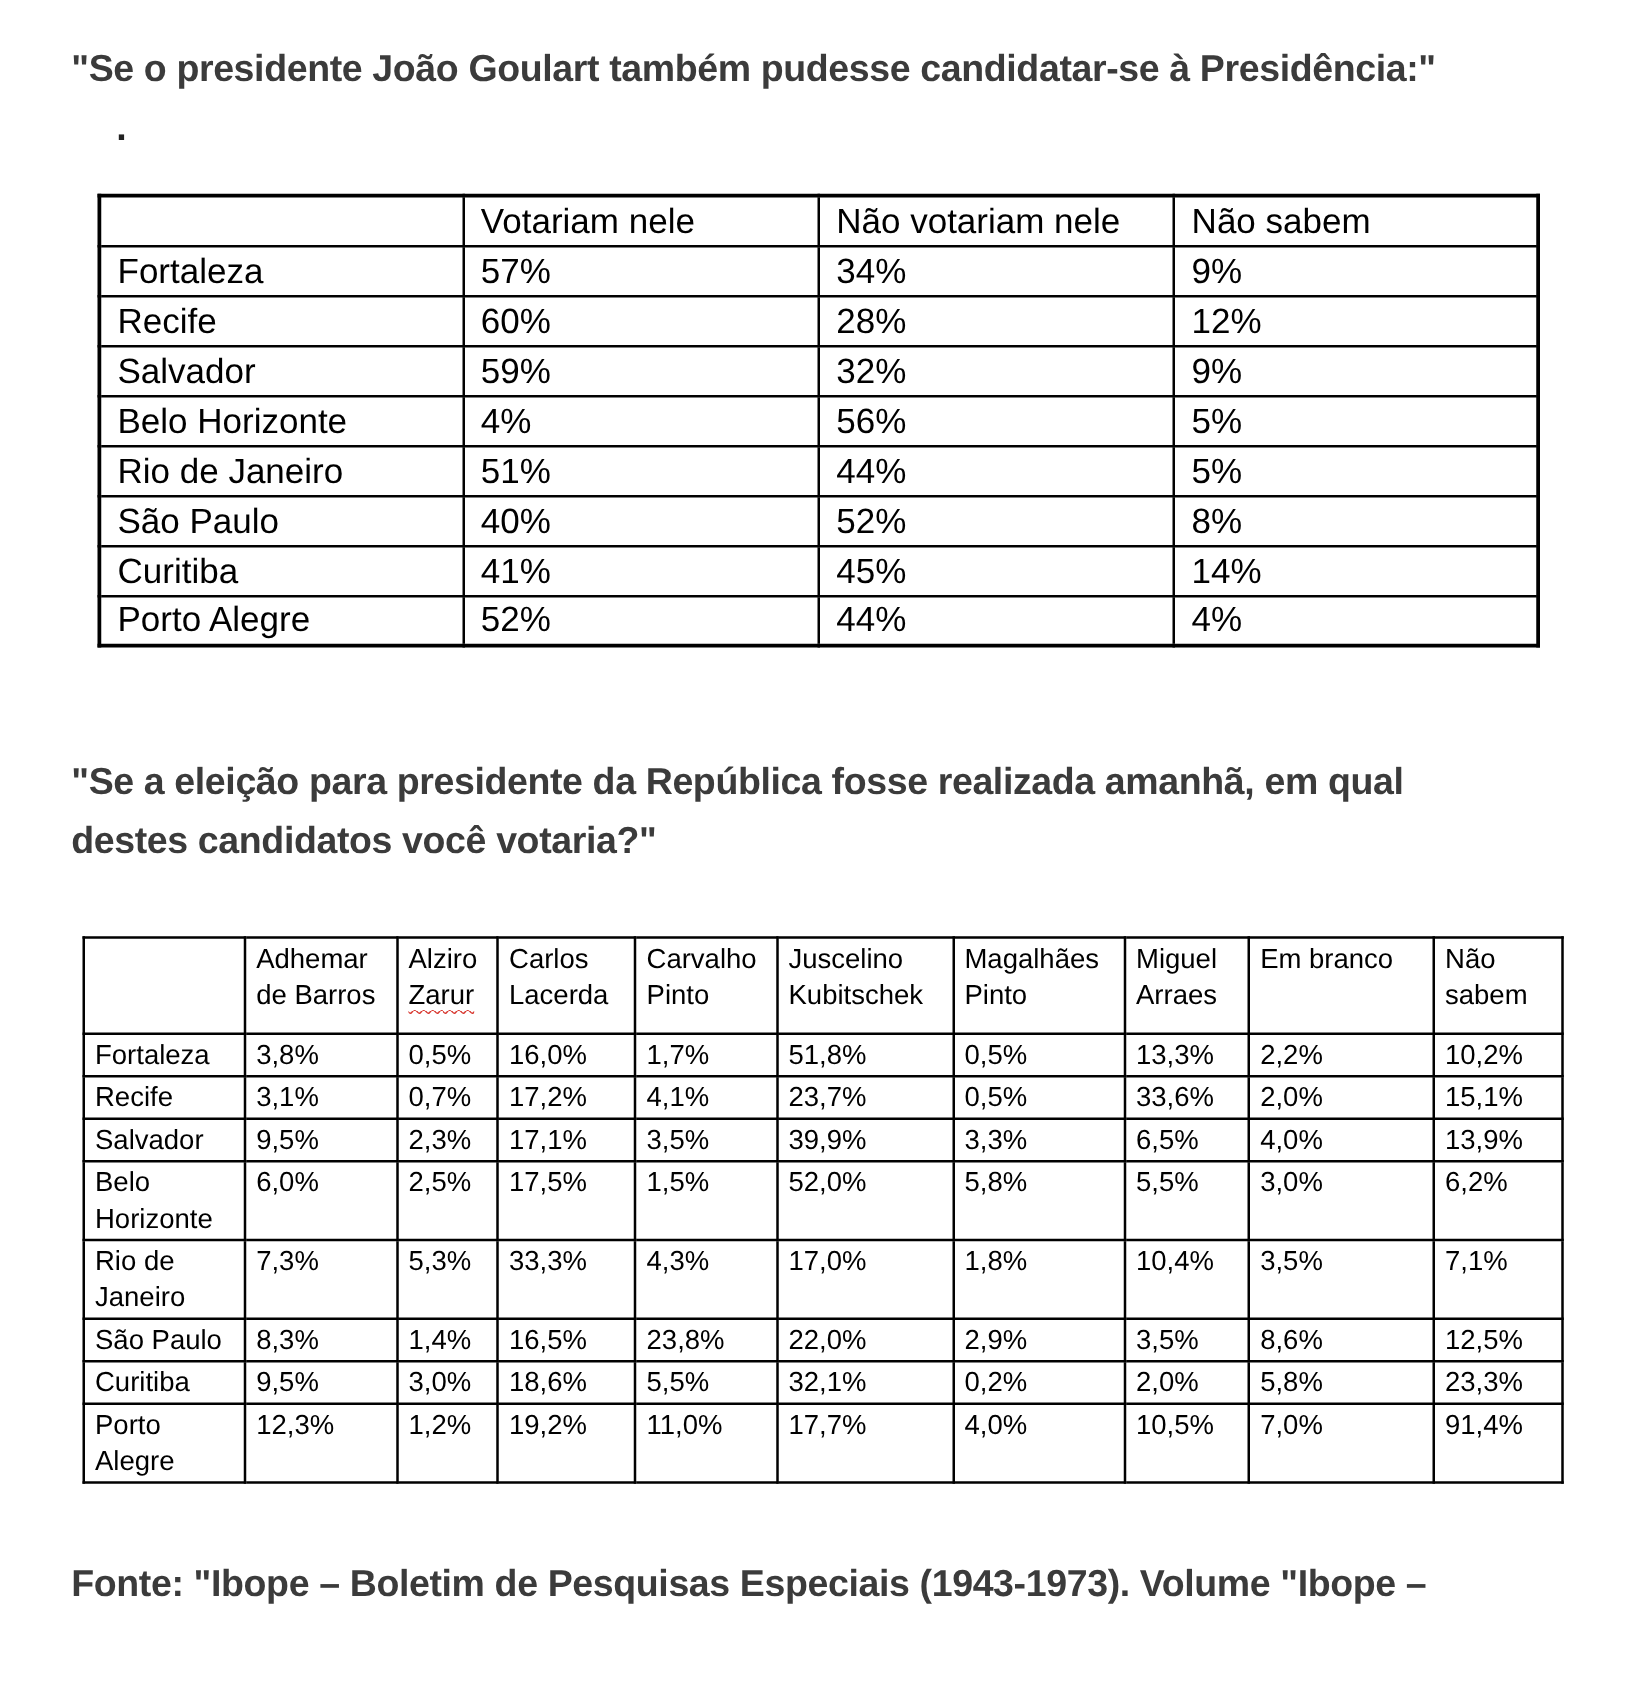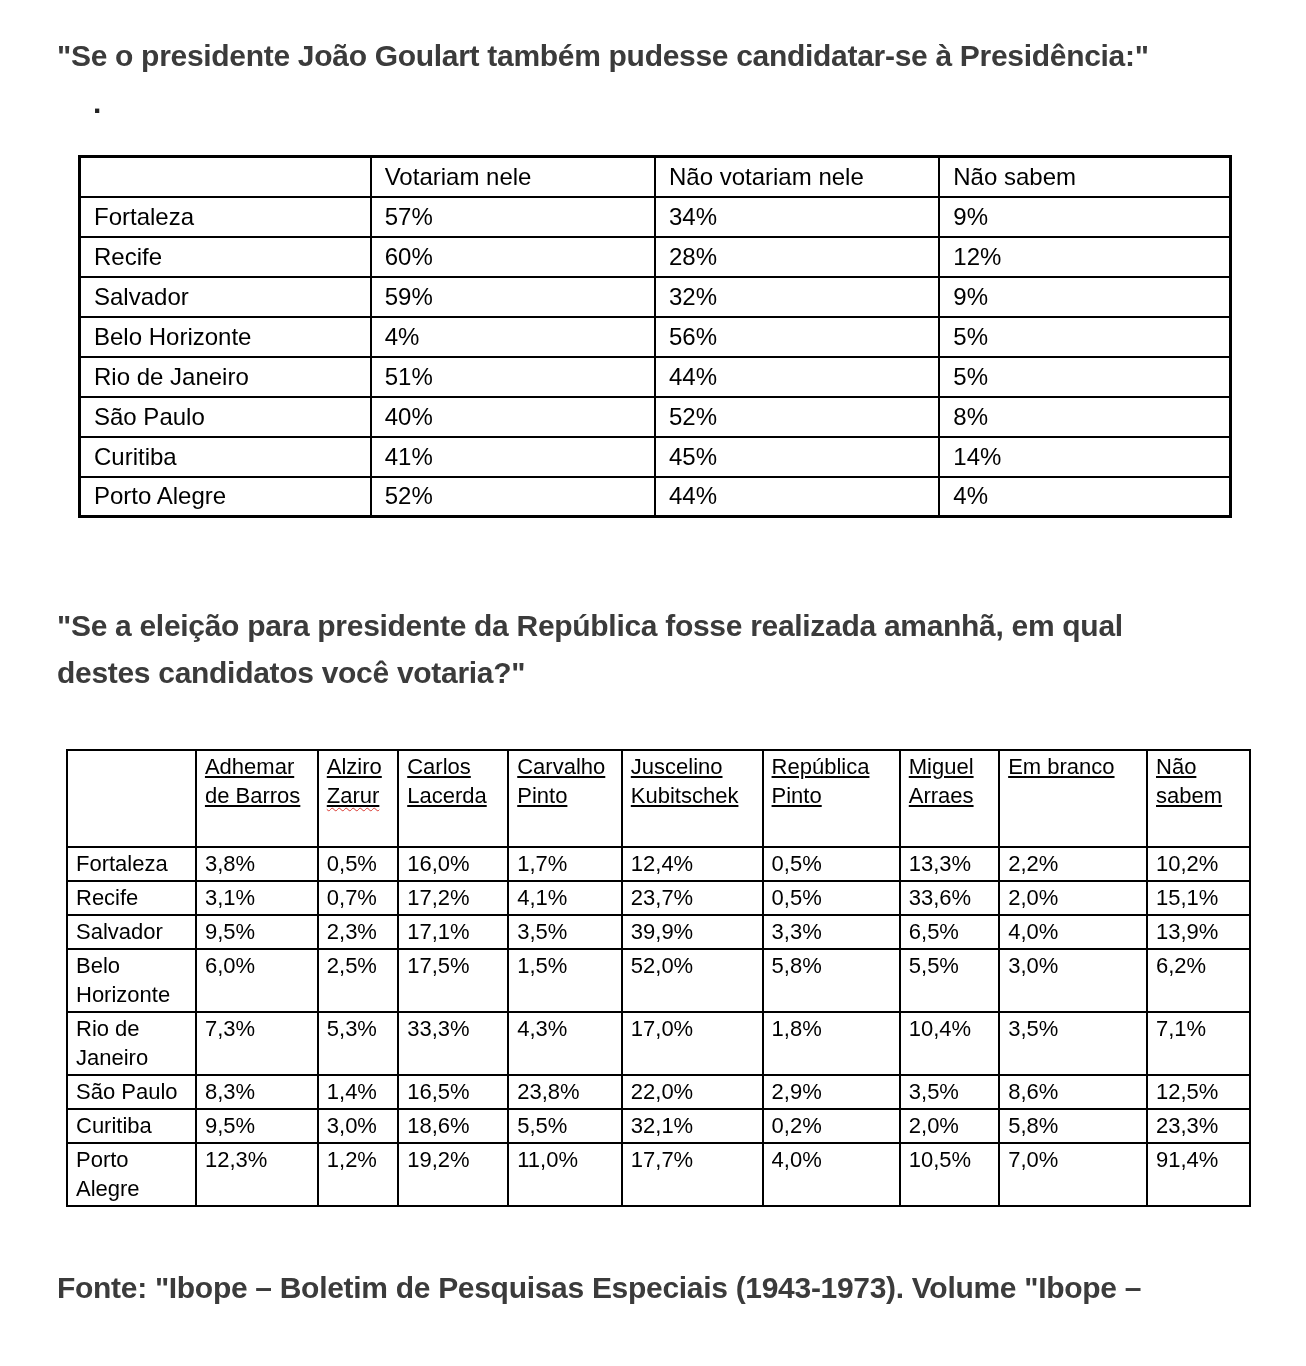--- a/index.html
+++ b/index.html
@@ -40,21 +40,21 @@
     letter-spacing: -0.3px;
   }
   .fonte .hline { display: block; line-height: 47px; }
 
   table { border-collapse: collapse; table-layout: fixed; background: #fff; }
   th, td { text-align: left; font-weight: 400; overflow: hidden; }
 
   #table1 {
     margin: 41px 0 0 78px;
     width: 1154px;
-    font-size: 24px;
+    font-size: 28px;
     border: 3px solid #000;
   }
   #table1 th, #table1 td {
     border: 2px solid #000;
     height: 40px;
     box-sizing: border-box;
     padding: 2px 8px 2px 13px;
     vertical-align: middle;
     line-height: 28px;
   }
@@ -65,21 +65,21 @@
     font-size: 22px;
     border: 2px solid #000;
   }
   #table2 th, #table2 td {
     border: 2px solid #000;
     padding: 1px 6px 2px 8px;
     vertical-align: top;
     line-height: 29px;
     box-sizing: border-box;
   }
-  #table2 thead th { height: 97px; text-decoration: underline; }
+  #table2 thead th { height: 77px; }
   #table2 tbody td { height: 32px; }
 
   .misspell {
     text-decoration: underline wavy #d83931;
     text-decoration-thickness: 1px;
     text-underline-offset: 4px;
   }
 </style>
 </head>
 <body>
@@ -176,34 +176,34 @@
         <col style="width: 8.7%;">
       </colgroup>
       <thead>
         <tr>
           <th></th>
           <th>Adhemar de Barros</th>
           <th>Alziro <span class="misspell">Zarur</span></th>
           <th>Carlos Lacerda</th>
           <th>Carvalho Pinto</th>
           <th>Juscelino Kubitschek</th>
-          <th>República Pinto</th>
+          <th>Magalhães Pinto</th>
           <th>Miguel Arraes</th>
           <th>Em branco</th>
           <th>Não sabem</th>
         </tr>
       </thead>
       <tbody>
         <tr>
           <td>Fortaleza</td>
           <td>3,8%</td>
           <td>0,5%</td>
           <td>16,0%</td>
           <td>1,7%</td>
-          <td>12,4%</td>
+          <td>51,8%</td>
           <td>0,5%</td>
           <td>13,3%</td>
           <td>2,2%</td>
           <td>10,2%</td>
         </tr>
         <tr>
           <td>Recife</td>
           <td>3,1%</td>
           <td>0,7%</td>
           <td>17,2%</td>

